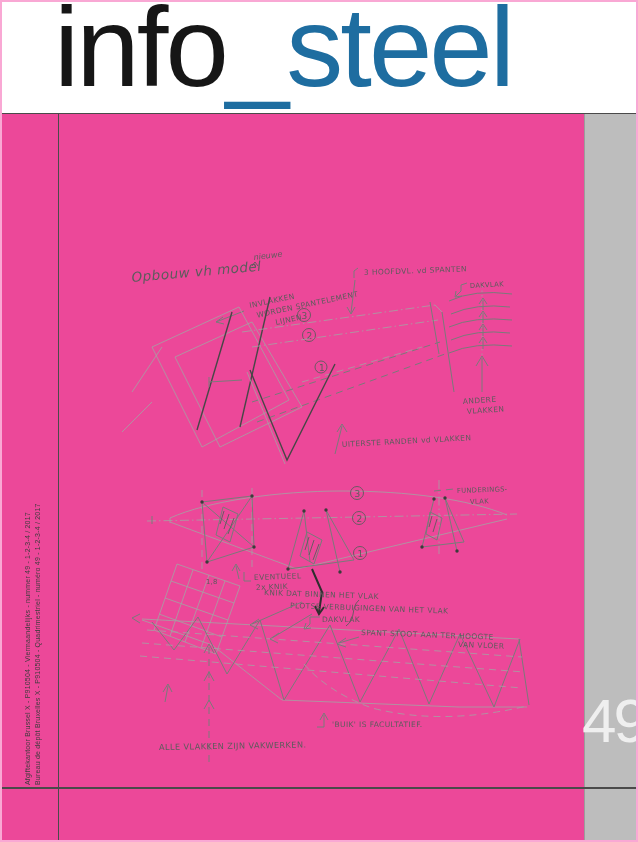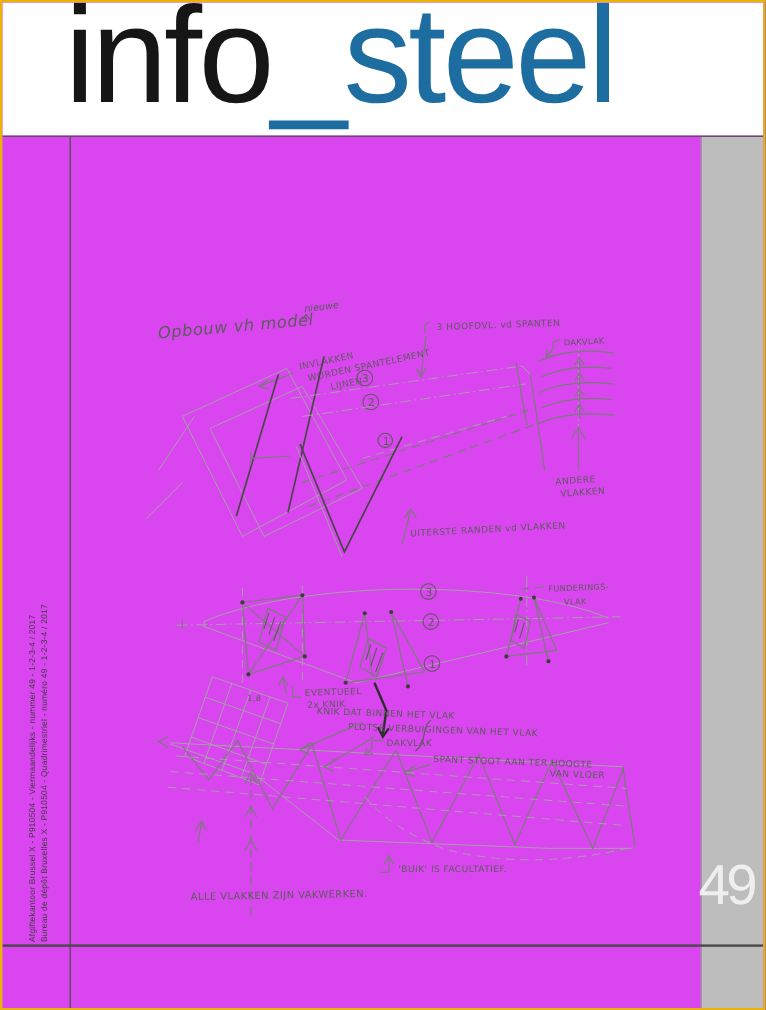--- a/index.html
+++ b/index.html
@@ -1,38 +1,38 @@
 <!DOCTYPE html>
 <html style="--accent: #1e6da0; --gray: #bdbdbd; --rule: #4a4a4a;"><head>
 <meta charset="utf-8">
 <style>
   html,body{margin:0;padding:0;background:#888;}
   .page{
     position:relative;width:638px;height:842px;margin:0 auto;
-    background:#d946ef;box-sizing:border-box;border:2px solid #eab308;
+    background:#ec4899;box-sizing:border-box;border:2px solid #f9a8d4;
     font-family:"Liberation Sans",sans-serif;overflow:hidden;
   }
   
   .masthead{position:absolute;left:0;top:0;width:100%;height:111px;background:#fff;}
   .logo{
     position:absolute;left:52px;top:-12px;white-space:nowrap;
     font-family:"Liberation Sans",sans-serif;font-weight:300;
     font-size:114px;letter-spacing:-3px;line-height:1.0;
   }
   .logo .w1{color:#161616;}
   .logo .w2{color:var(--accent,#1e6da0);}
   
   .rule-top{position:absolute;left:0;top:111px;width:100%;height:1px;background:var(--rule,#4a4a4a);z-index:6;}
   .rule-bottom{position:absolute;left:0;top:785px;width:100%;height:2px;background:var(--rule,#4a4a4a);z-index:6;}
   .rule-left{position:absolute;left:56px;top:112px;width:1px;height:728px;background:var(--rule,#4a4a4a);z-index:5;}
   
   .graycol{position:absolute;left:582px;top:112px;width:54px;height:728px;background:var(--gray,#bdbdbd);border-left:1px solid #9c9c9c;z-index:4;}
   .pagenum{
-    position:absolute;left:580px;top:711px;width:54px;text-align:left;z-index:5;
-    font-size:47px;font-weight:300;letter-spacing:-3px;color:#efefef;line-height:1;
+    position:absolute;left:580px;top:688px;width:54px;text-align:left;z-index:5;
+    font-size:62px;font-weight:300;letter-spacing:-3px;color:#efefef;line-height:1;
   }
   
   .spine{position:absolute;left:21px;top:783px;width:0;height:0;z-index:3;}
   .spine-inner{
     transform:rotate(-90deg);transform-origin:0 0;white-space:nowrap;
     font-size:7px;line-height:10px;color:#3c3c3c;letter-spacing:0.2px;
   }
   
   .sketch{position:absolute;left:56px;top:112px;z-index:2;}
   .sketch text{font-family:"DejaVu Sans",sans-serif;fill:#5c5c5c;}

